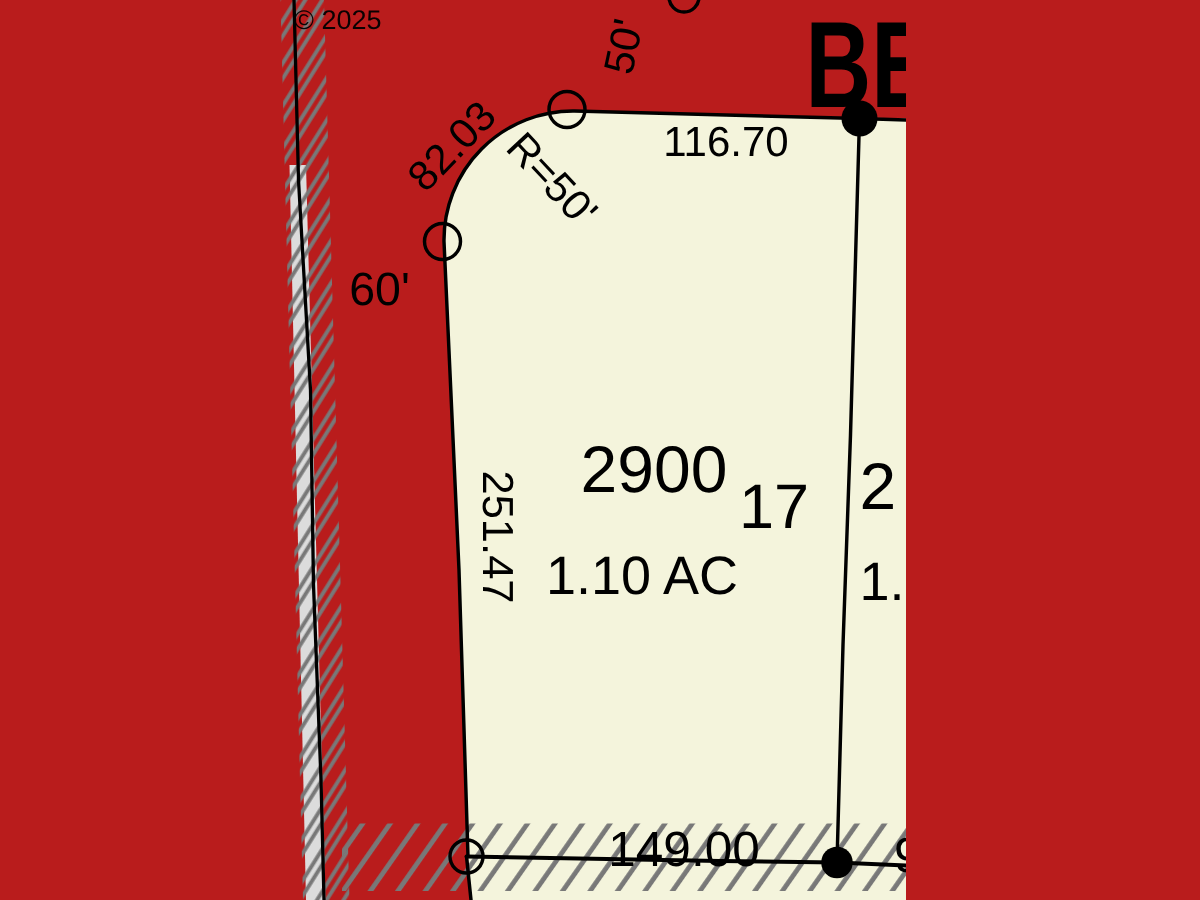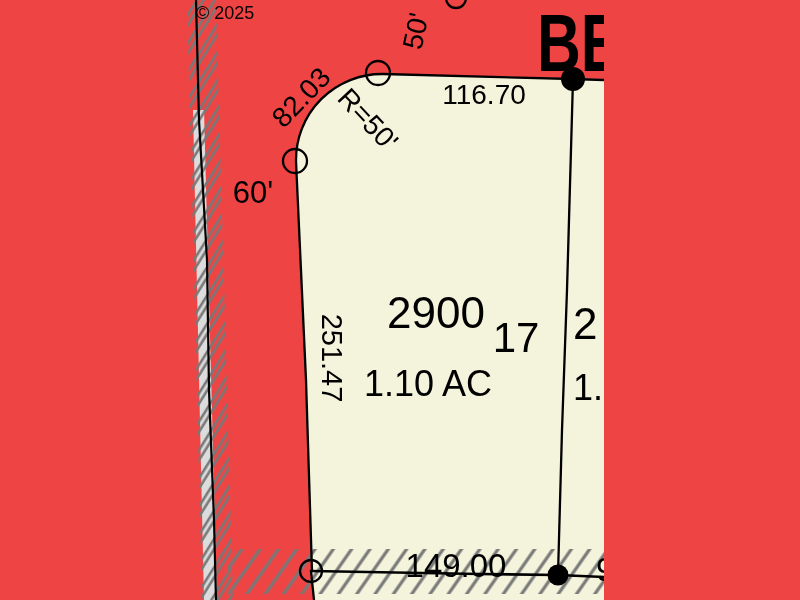--- a/index.html
+++ b/index.html
@@ -1,16 +1,16 @@
 <!DOCTYPE html>
 <html><head>
 <meta charset="utf-8">
 <style>
   html,body{margin:0;padding:0;background:#ffffff;}
-  .screen{position:relative;width:800px;height:600px;background:#ef4444;overflow:hidden;}
+  .screen{position:relative;width:800px;height:600px;background:#b91c1c;overflow:hidden;}
   svg{display:block;}
   text{font-family:"Liberation Sans","DejaVu Sans",sans-serif;fill:#000;user-select:none;}
   .dim-text{font-size:28px;}
   .street-text{font-size:82px;font-weight:bold;}
   .lot-big{font-size:44px;}
   .lot-num{font-size:42px;}
   .lot-area{font-size:36px;}
   .south-dim{font-size:33px;}
   .copyright-text{font-size:18px;opacity:.95;}
   .boundary{fill:none;stroke:#000;stroke-width:2.3;stroke-linejoin:round;stroke-linecap:round;}

